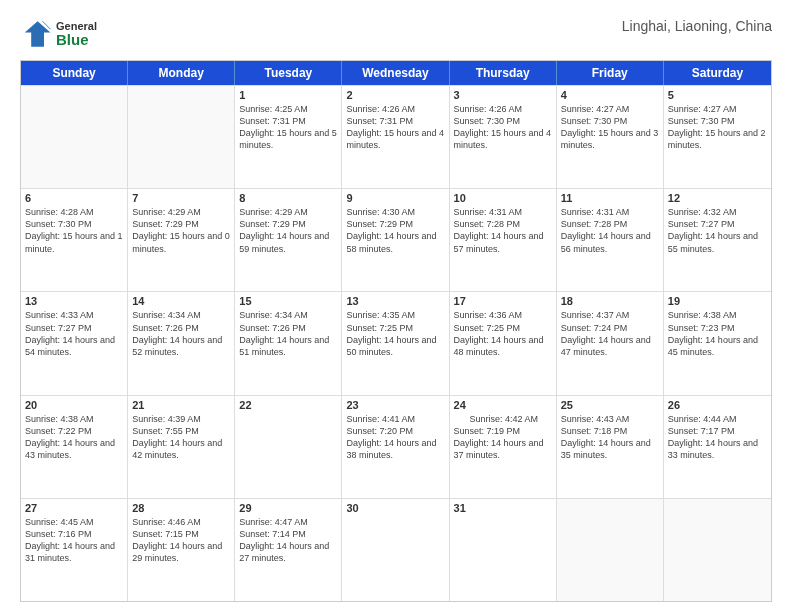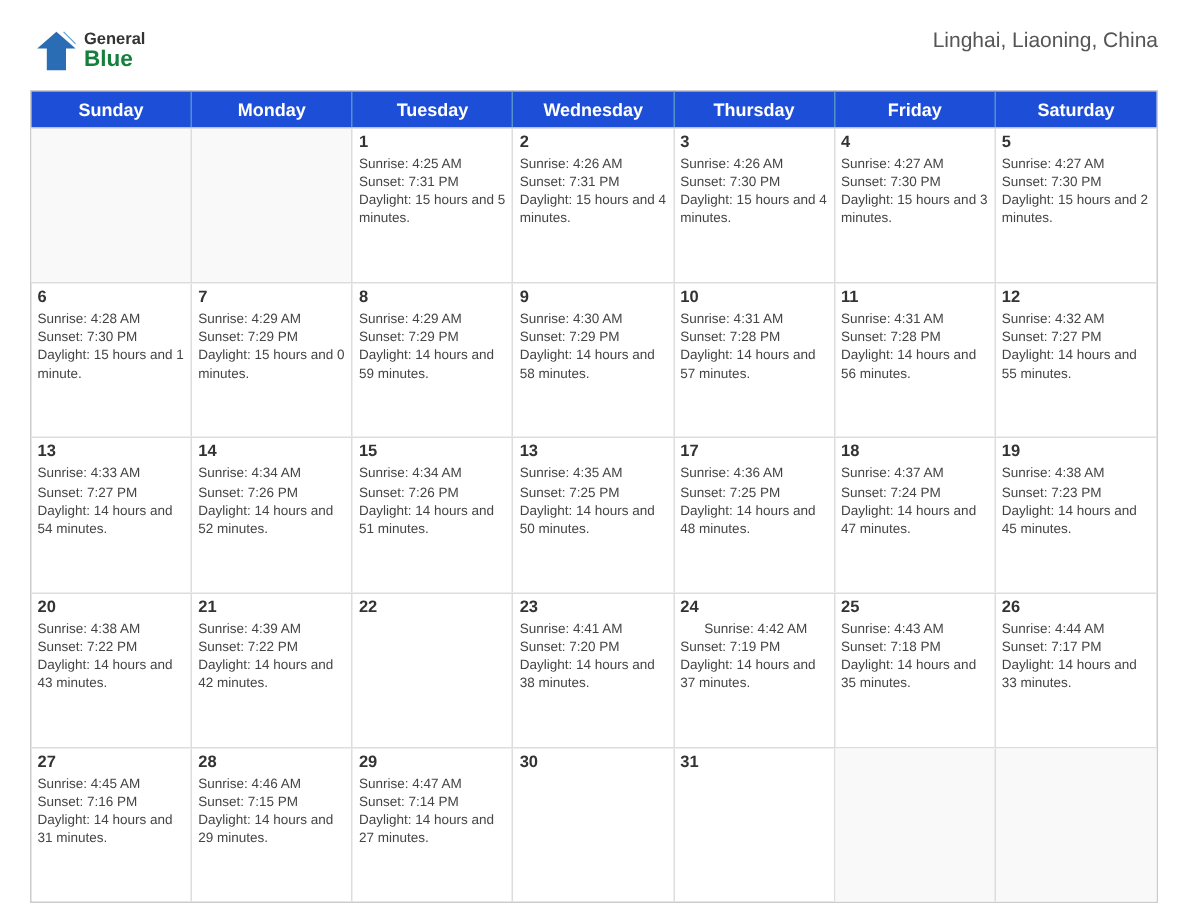--- a/index.html
+++ b/index.html
@@ -208,21 +208,21 @@
 Daylight: 14 hours and 47 minutes.</span></div>
           <div class="cal-cell"><span class="day-num">19</span><span class="cell-text" style="white-space: pre-line;">Sunrise: 4:38 AM
 Sunset: 7:23 PM
 Daylight: 14 hours and 45 minutes.</span></div>
         </div>
         <div class="cal-row">
           <div class="cal-cell"><span class="day-num">20</span><span class="cell-text" style="white-space: pre-line;">Sunrise: 4:38 AM
 Sunset: 7:22 PM
 Daylight: 14 hours and 43 minutes.</span></div>
           <div class="cal-cell"><span class="day-num">21</span><span class="cell-text" style="white-space: pre-line;">Sunrise: 4:39 AM
-Sunset: 7:22 PM
+Sunset: 7:55 PM
 Daylight: 14 hours and 42 minutes.</span></div>
           <div class="cal-cell"><span class="day-num">22</span></div>
           <div class="cal-cell"><span class="day-num">23</span><span class="cell-text" style="white-space: pre-line;">Sunrise: 4:41 AM
 Sunset: 7:20 PM
 Daylight: 14 hours and 38 minutes.</span></div>
           <div class="cal-cell"><span class="day-num">24</span><span class="cell-text" style="white-space: pre-line; margin-left: 16px;">Sunrise: 4:42 AM
 Sunset: 7:19 PM
 Daylight: 14 hours and 37 minutes.</span></div>
           <div class="cal-cell"><span class="day-num">25</span><span class="cell-text" style="white-space: pre-line;">Sunrise: 4:43 AM
 Sunset: 7:18 PM

